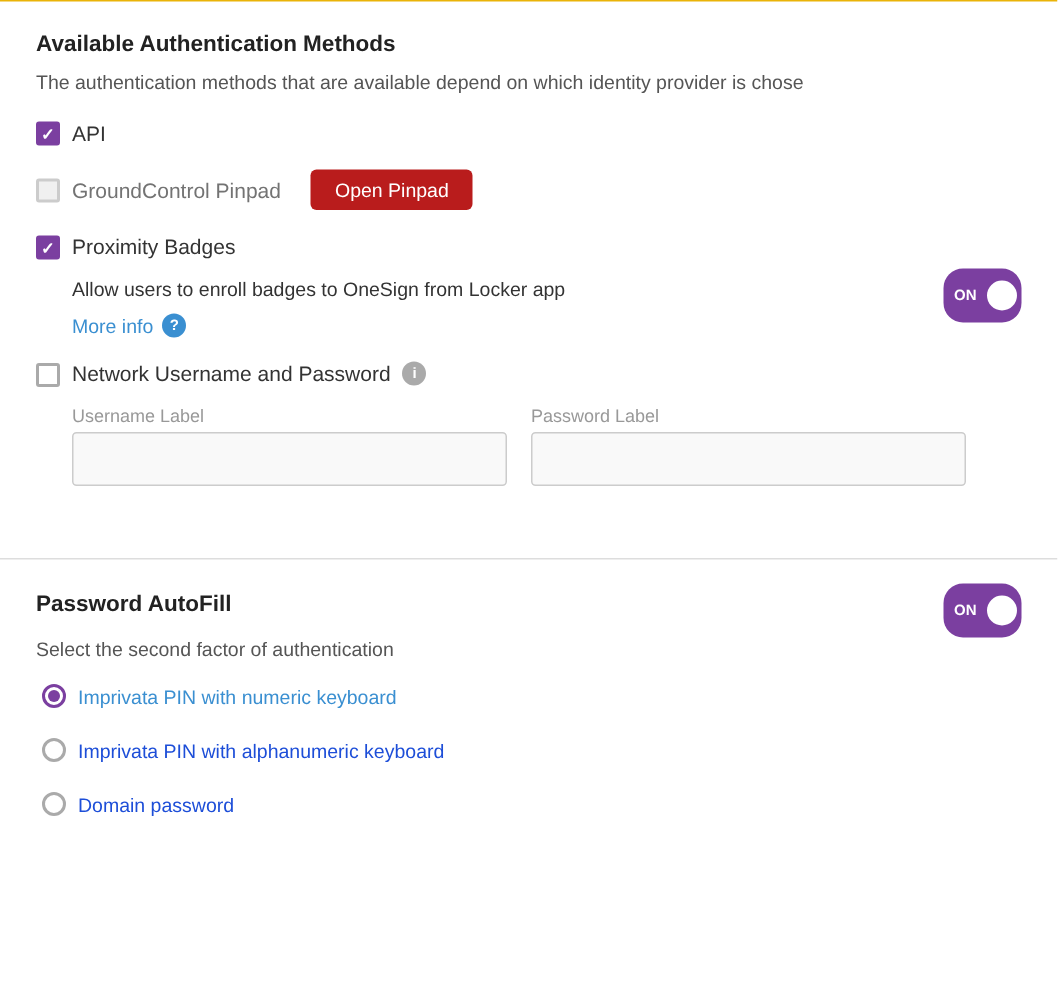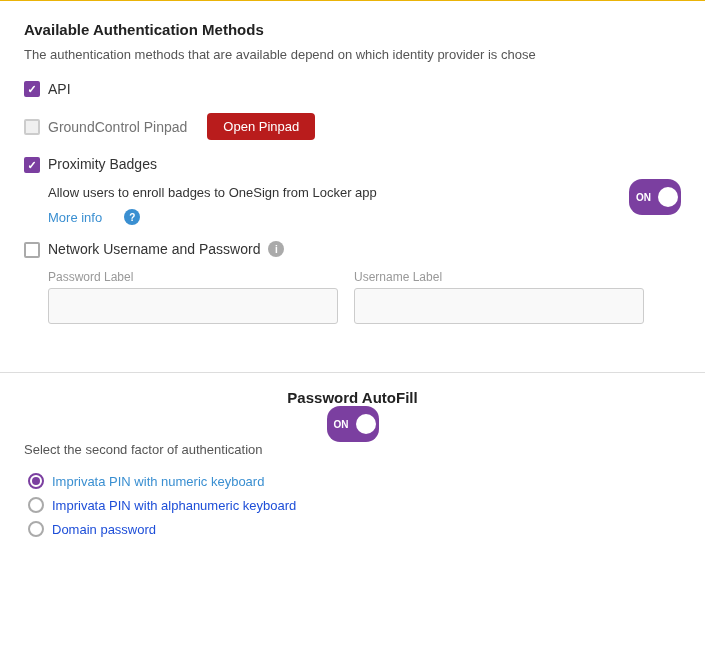--- a/index.html
+++ b/index.html
@@ -116,21 +116,21 @@
       justify-content: space-between;
     }
 
     .proximity-desc-text {
       flex: 1;
     }
 
     .more-info-row {
       display: flex;
       align-items: center;
-      gap: 22px;
+      gap: 6px;
       margin-top: 4px;
     }
 
     .more-info-link {
       color: #3a8fd1;
       text-decoration: none;
       font-size: 13px;
       cursor: pointer;
     }
 
@@ -233,39 +233,38 @@
 
     .password-section {
       padding: 0 24px 20px 24px;
     }
 
     .password-header {
       display: flex;
       align-items: center;
       justify-content: space-between;
       margin-bottom: 10px;
-      flex-direction: column;
     }
 
     .password-title {
       font-weight: bold;
       font-size: 15px;
       color: #222;
     }
 
     .password-desc {
       font-size: 13px;
       color: #555;
       margin-bottom: 16px;
     }
 
     .radio-group {
       display: flex;
       flex-direction: column;
-      gap: 8px;
+      gap: 20px;
       margin-left: 4px;
     }
 
     .radio-item {
       display: flex;
       align-items: center;
       gap: 8px;
       cursor: pointer;
     }
 
@@ -349,25 +348,25 @@
   </div>
 
   <div class="network-block">
     <div class="network-header">
       <div class="checkbox-custom"></div>
       <span class="label-text">Network Username and Password</span>
       <div class="info-icon" style="background:#aaa;">i</div>
     </div>
     <div class="fields-row">
       <div class="field-group">
+        <label class="field-label">Username Label</label>
+        <input class="field-input" type="text" style="">
+      </div>
+      <div class="field-group">
         <label class="field-label">Password Label</label>
-        <input class="field-input" type="text" style="">
-      </div>
-      <div class="field-group">
-        <label class="field-label">Username Label</label>
         <input class="field-input" type="text" style="">
       </div>
     </div>
   </div>
 </div>
 
 <hr class="divider">
 
 <div class="password-section">
   <div class="password-header">

